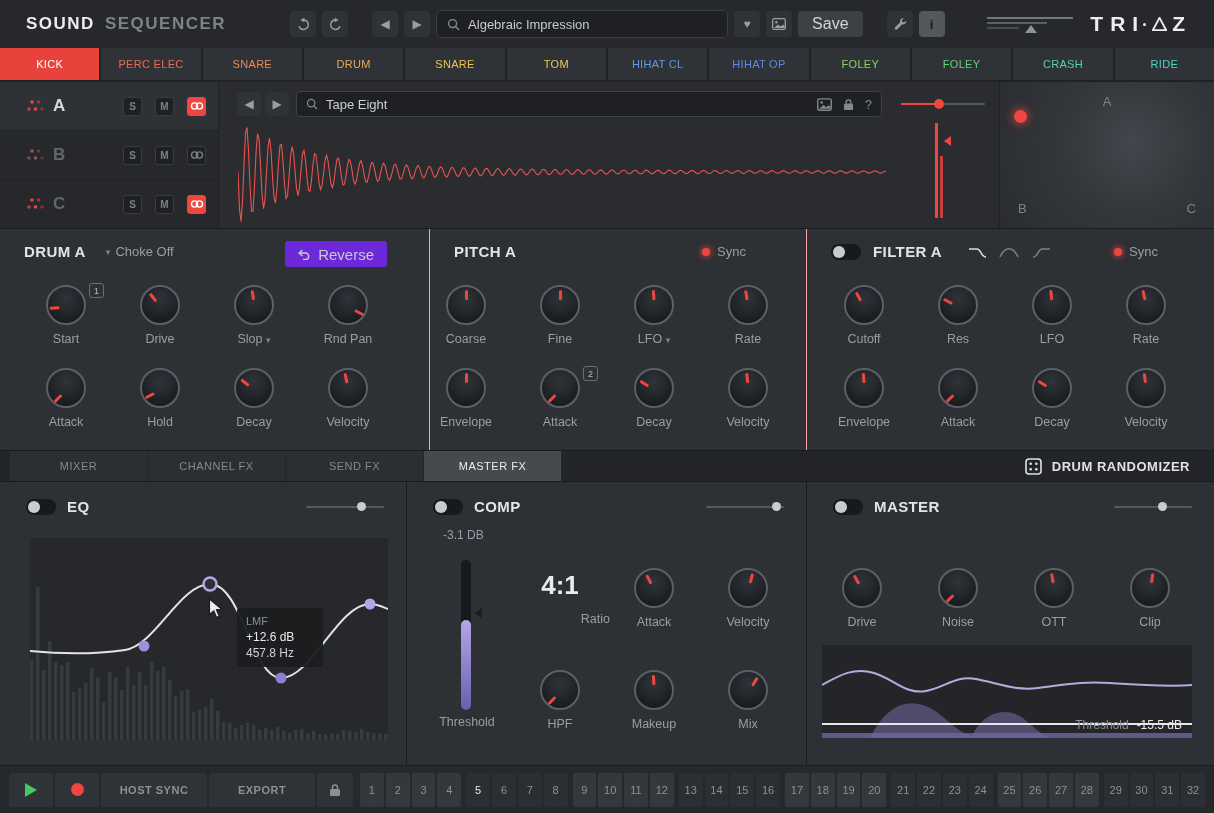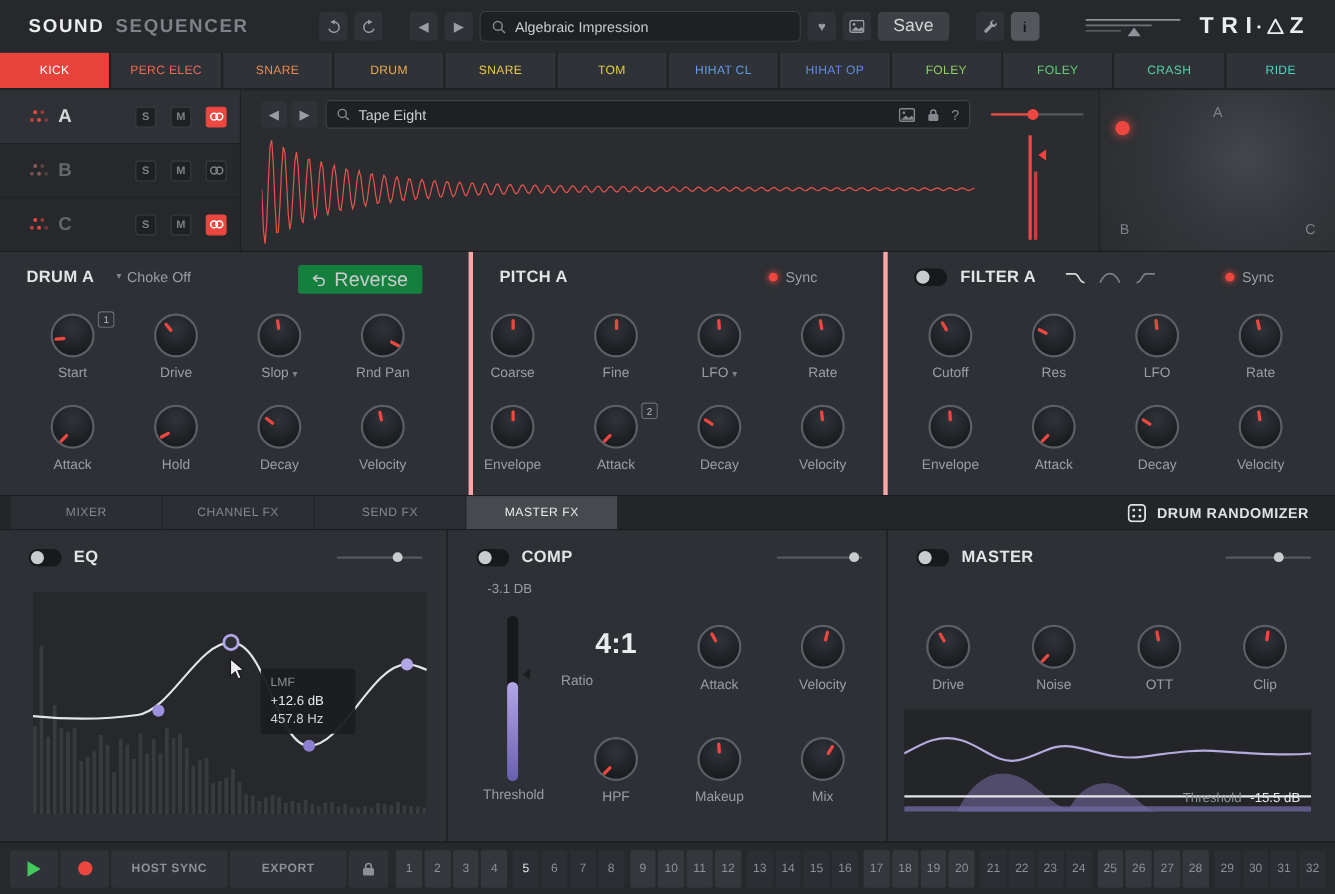--- a/index.html
+++ b/index.html
@@ -52,27 +52,27 @@
 .meter .b2{position:absolute;left:5px;bottom:0;width:3px;height:62px;background:#ee4740;opacity:.8}
 .meter .tri{position:absolute;left:9px;top:18px;width:0;height:0;border-top:5px solid transparent;border-bottom:5px solid transparent;border-right:7px solid #ee4740}
 .xy-pad{width:214px;position:relative;background:radial-gradient(circle at 62% 42%,#43464c 0%,#33363a 45%,#2a2c30 100%)}
 .xy-a{position:absolute;top:12px;left:0;right:0;text-align:center;color:#808389;font-size:13px}
 .xy-b{position:absolute;bottom:12px;left:18px;color:#808389;font-size:13px}
 .xy-c{position:absolute;bottom:12px;right:18px;color:#808389;font-size:13px}
 .xy-dot{position:absolute;left:14px;top:28px;width:13px;height:13px;border-radius:50%;background:#ee4740;box-shadow:0 0 8px 2px rgba(238,71,64,.55)}
 
 
 .params{height:222px;display:flex;background:#2d3034;border-top:1px solid #191b1e}
-.pcol{position:relative;border-right:4px solid #fca5a5}
+.pcol{position:relative;border-right:1px solid #fca5a5}
 .pcol.drum{width:430px}.pcol.pitch{width:377px}.pcol.filter{flex:1;border-right:none}
 .phead{position:absolute;top:14px;left:24px;right:24px;display:flex;align-items:center;gap:12px}
 .ptitle{color:#e3e4e6;font-weight:bold;font-size:15px;letter-spacing:.4px}
 .choke{display:flex;align-items:center;gap:5px;color:#9a9ea4;font-size:13px;margin-left:8px}
 .chev{font-size:9px;color:#7f8288}
-.reverse-btn{position:absolute;top:12px;right:42px;height:26px;background:#15803d;border-radius:3px;padding:0 13px;color:#c9cbce;font-size:18px;display:flex;align-items:center;gap:7px}
+.reverse-btn{position:absolute;top:12px;right:42px;height:26px;background:#6d28d9;border-radius:3px;padding:0 13px;color:#c9cbce;font-size:15px;display:flex;align-items:center;gap:7px}
 .sync{display:flex;align-items:center;gap:7px;color:#9a9ea4;font-size:13px}
 .sync .dot{width:8px;height:8px;border-radius:50%;background:#ee4740;box-shadow:0 0 6px 1px rgba(238,71,64,.8)}
 .pitch .sync{margin-left:auto;margin-right:36px}
 .filter .sync{margin-left:auto;margin-right:32px}
 .toggle{width:30px;height:16px;border-radius:9px;background:#17191c;position:relative;flex:0 0 auto}
 .tknob{position:absolute;left:2px;top:2px;width:12px;height:12px;border-radius:50%;background:#c9cccf}
 .ficons{display:flex;gap:10px;align-items:center;margin-left:14px}
 
 
 .krow{position:absolute;display:flex;gap:22px}
@@ -105,21 +105,21 @@
 .eq-tooltip{position:absolute;left:237px;top:126px;width:86px;background:rgba(26,28,31,.95);border-radius:3px;padding:7px 9px;z-index:3}
 .eq-tooltip .band{color:#8d9096;font-size:11px;margin-bottom:3px}
 .eq-tooltip .gain{color:#e8e9eb;font-size:12px;margin-bottom:2px}
 .eq-tooltip .freq{color:#cfd1d4;font-size:12px}
 .cursor{position:absolute;left:208px;top:116px;z-index:4}
 .gr-label{position:absolute;left:36px;top:46px;font-size:12px;color:#9a9ea4}
 .vslider{position:absolute;left:54px;top:78px;width:10px;height:150px;background:#17191c;border-radius:5px}
 .vfill{position:absolute;left:0;bottom:0;width:10px;height:90px;background:linear-gradient(#b3a6e8,#6a5fae);border-radius:5px}
 .gr-mark{position:absolute;left:68px;top:126px;width:0;height:0;border-top:5px solid transparent;border-bottom:5px solid transparent;border-right:7px solid #1b1d20}
 .ratio-val{position:absolute;left:103px;top:88px;width:100px;text-align:center;font-size:26px;font-weight:bold;color:#e9eaec}
-.ratio-lab{position:absolute;left:103px;top:130px;width:100px;text-align:left;font-size:12.5px;color:#9a9ea4}
+.ratio-lab{position:absolute;left:103px;top:130px;width:100px;text-align:right;font-size:12.5px;color:#9a9ea4}
 .thresh-lab{position:absolute;left:8px;top:233px;width:104px;text-align:center;font-size:12.5px;color:#9a9ea4}
 .master-wave{position:absolute;left:15px;top:163px;width:370px;height:93px;background:#232528}
 .mw-text{position:absolute;right:10px;bottom:6px;font-size:12px}
 .mw-text .t1{color:#8d9096;margin-right:8px}
 .mw-text .t2{color:#e8e9eb}
 
 
 .transport{height:48px;display:flex;align-items:center;gap:2px;padding:0 9px;background:#26282c;border-top:1px solid #191b1e}
 .t-btn{height:34px;background:#2f3236;border-radius:3px;display:flex;align-items:center;justify-content:center;color:#8d9095;font-size:11px;font-weight:bold;letter-spacing:.5px;flex:0 0 auto}
 .play{width:44px}.rec{width:44px}.hostsync{width:106px}.export{width:106px}.lockbtn{width:36px}

